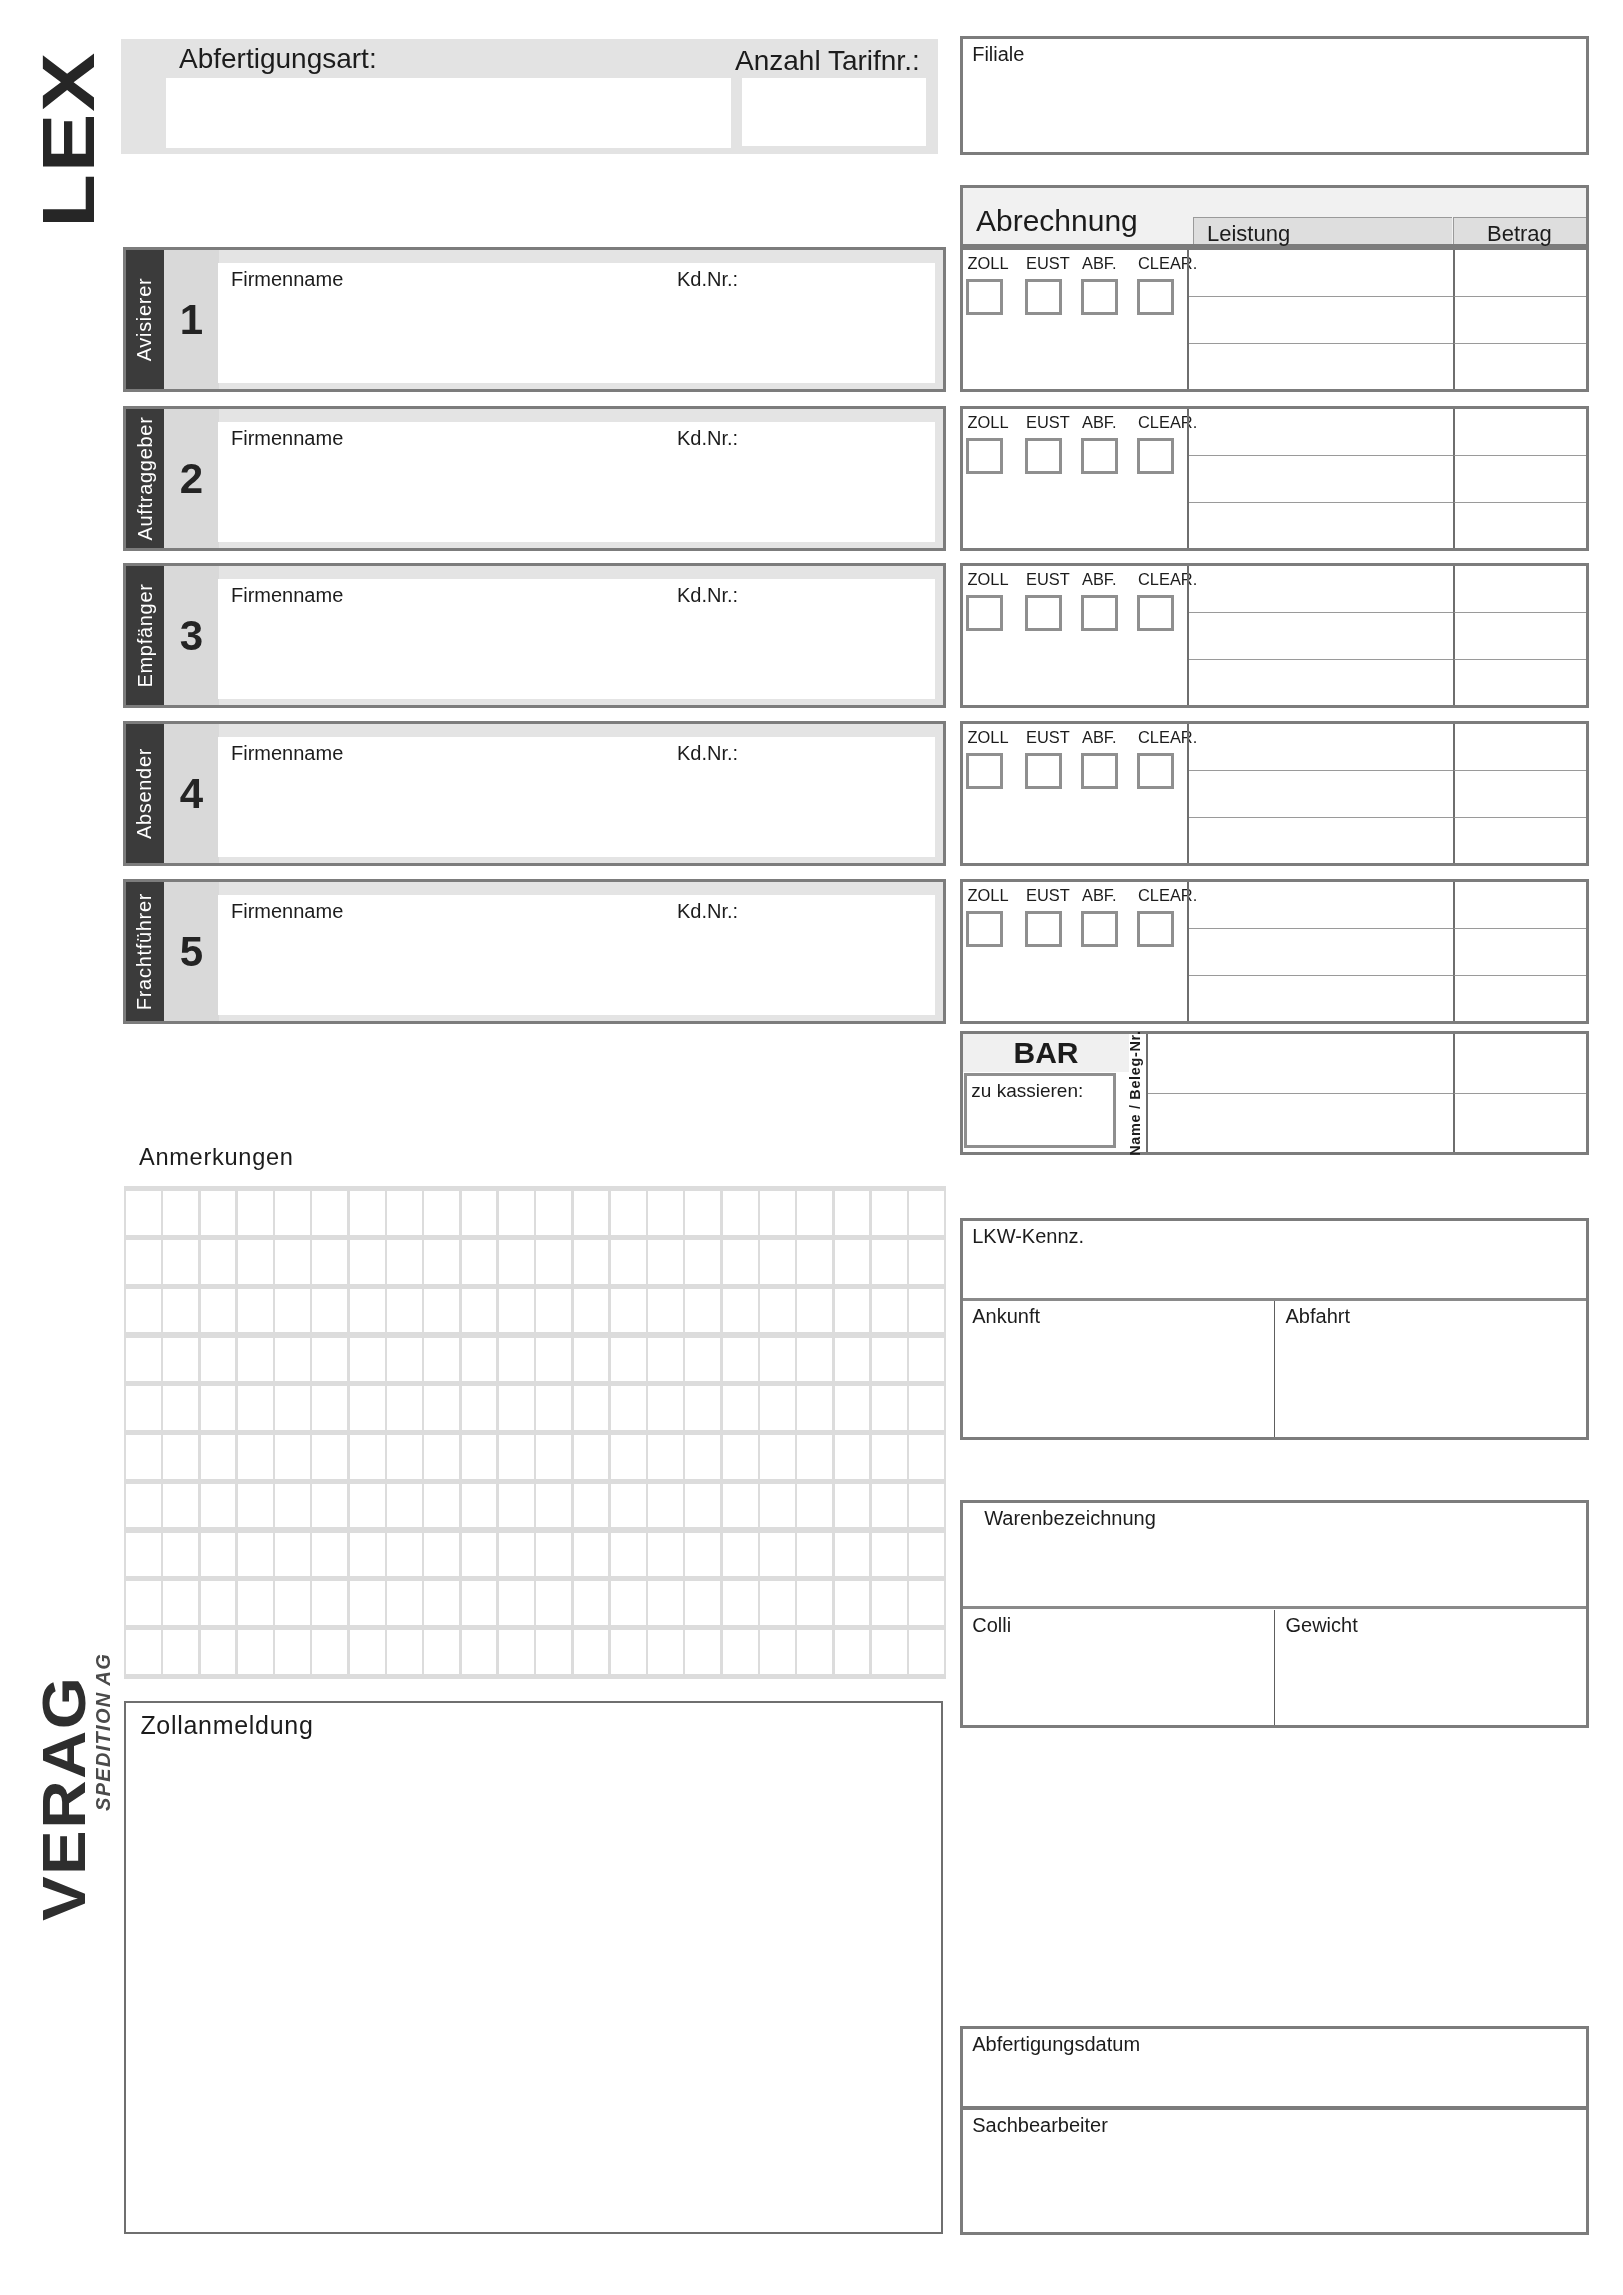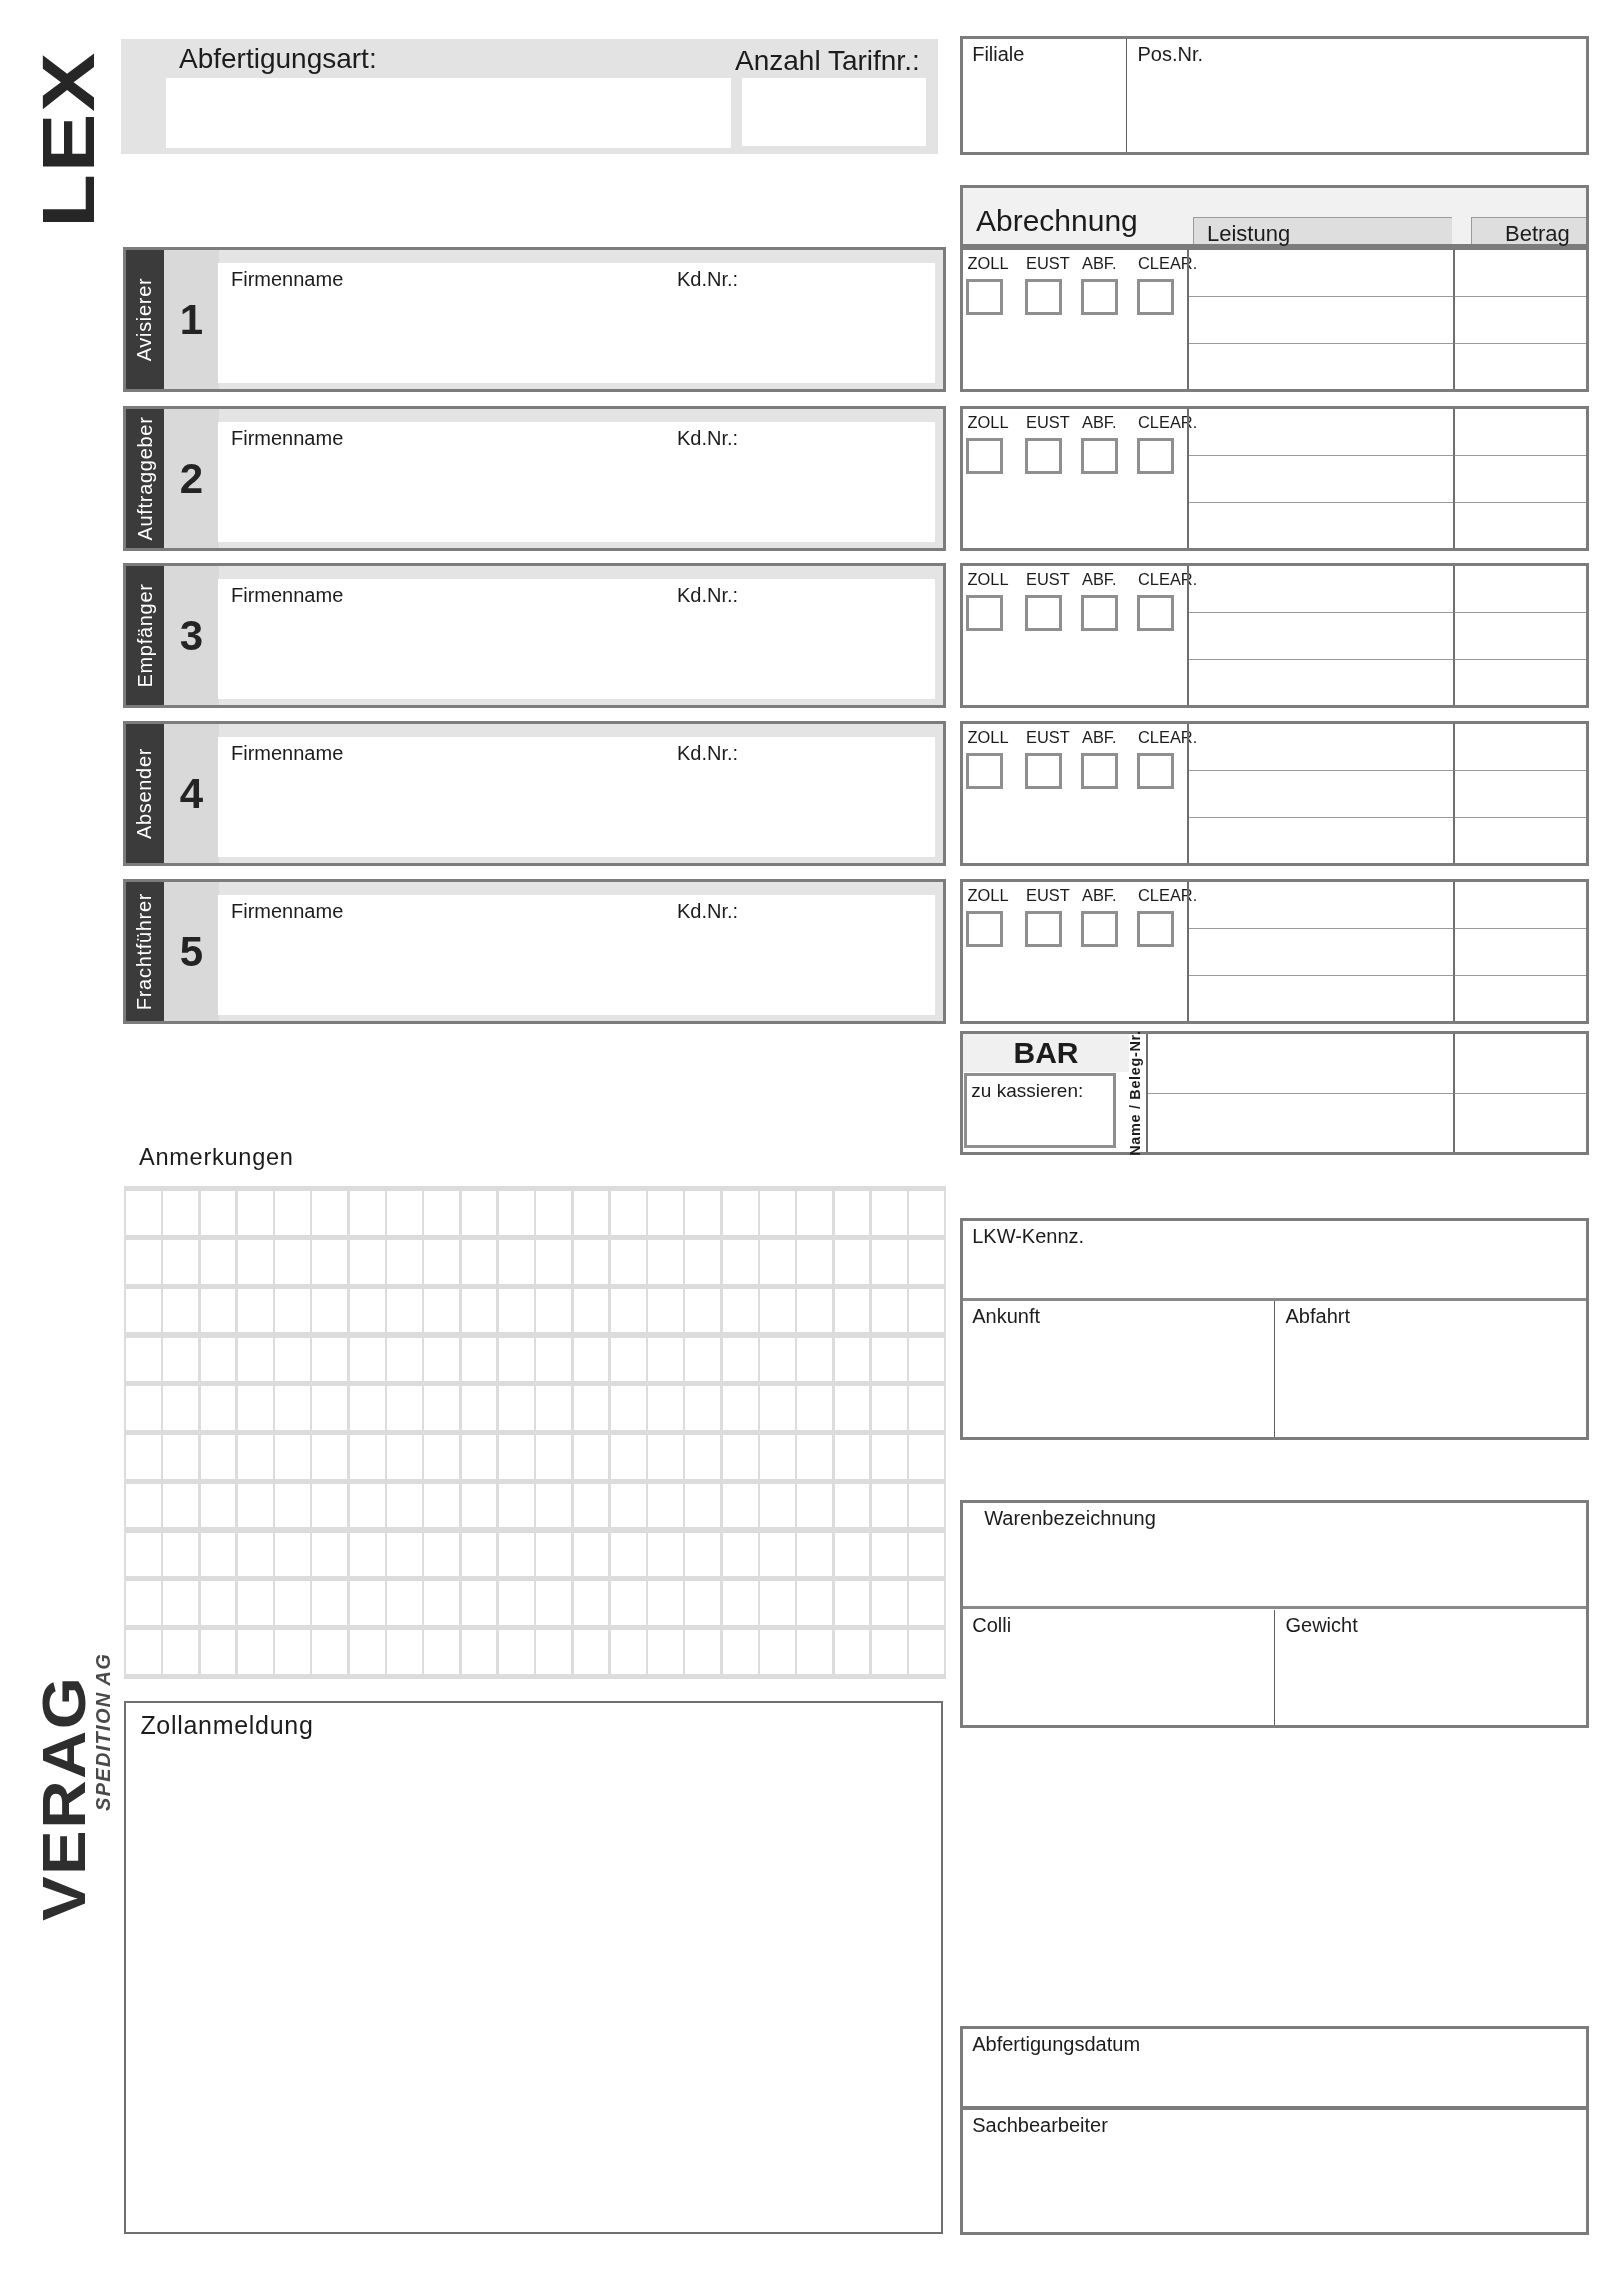--- a/index.html
+++ b/index.html
@@ -114,31 +114,28 @@
     <span class="lbl" style="left:58px;top:5.2px;font-size:28px;">Abfertigungsart:</span>
     <span class="lbl" style="right:18.3px;top:6.5px;font-size:28px;">Anzahl Tarifnr.:</span>
     <div class="hdr-input" style="left:45px;top:39px;width:565px;height:70px;"></div>
     <div class="hdr-input" style="left:621px;top:39px;width:184px;height:68px;"></div>
   </div>
 
   <div class="box" style="left:960px;top:36px;width:629px;height:119px;">
     <div class="filiale-cell" style="left:0;width:163px;">
       <span class="lbl" style="left:9.2px;top:3.9px;">Filiale</span>
     </div>
-    <div class="filiale-cell" style="left:163px;right:0;border-left:1.3px solid #5e5e5e;">
-      <span class="lbl" style="left:10.5px;top:3.9px;">Pos.Nr.</span>
-    </div>
   </div>
 
   <div class="abs abr-box">
     <span class="lbl" style="left:13px;top:15.7px;font-size:30px;">Abrechnung</span>
     <div class="colhdr" style="left:230px;width:258px;">
       <span class="lbl" style="left:13px;top:3.9px;font-size:22px;">Leistung</span>
     </div>
-    <div class="colhdr" style="left:508px;right:0;">
+    <div class="colhdr" style="left:490px;right:0;">
       <span class="lbl" style="left:33px;top:3.9px;font-size:22px;">Betrag</span>
     </div>
   </div>
 
   <div>
       <div class="party-row" style="top: 247px;">
       <div class="pl">
         <div class="role-strip">
           <span>Avisierer</span>
         </div>

